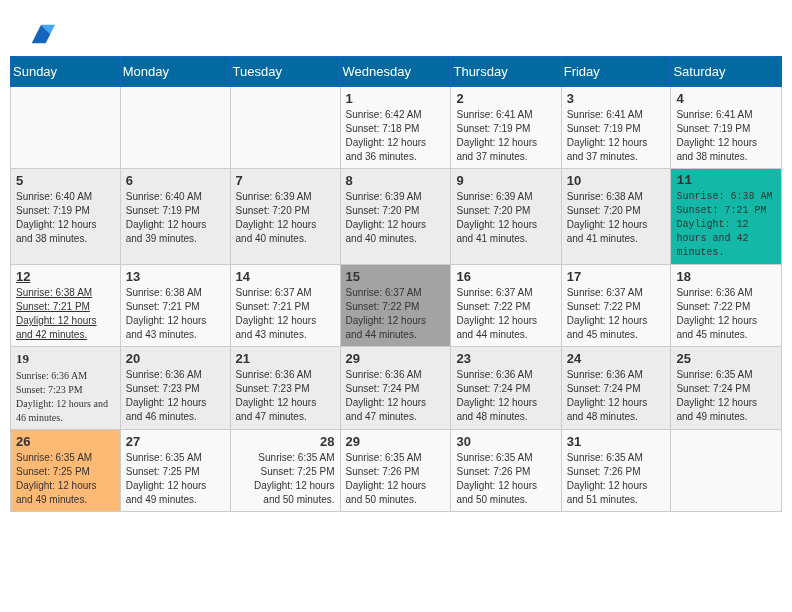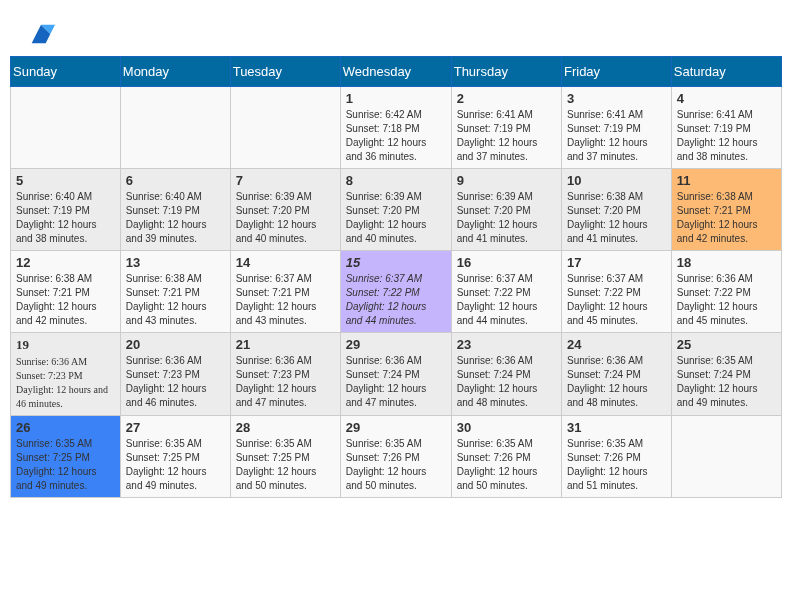--- a/index.html
+++ b/index.html
@@ -184,47 +184,47 @@
           <div class="day-info" style="white-space: pre-line;">Sunrise: 6:39 AM
 Sunset: 7:20 PM
 Daylight: 12 hours and 41 minutes.</div>
         </td>
         <td style="background: rgb(236, 236, 236);">
           <span class="day-number">10</span>
           <div class="day-info" style="white-space: pre-line;">Sunrise: 6:38 AM
 Sunset: 7:20 PM
 Daylight: 12 hours and 41 minutes.</div>
         </td>
-        <td style="background: #fdba74;">
+        <td style="background: #14b8a6; font-family: Liberation Mono, monospace;">
           <span class="day-number">11</span>
           <div class="day-info" style="white-space: pre-line;">Sunrise: 6:38 AM
 Sunset: 7:21 PM
 Daylight: 12 hours and 42 minutes.</div>
         </td>
       </tr>
       <tr>
-        <td style="background: rgb(249, 249, 249);">
+        <td style="background: rgb(249, 249, 249); text-decoration: underline;">
           <span class="day-number">12</span>
           <div class="day-info" style="white-space: pre-line;">Sunrise: 6:38 AM
 Sunset: 7:21 PM
 Daylight: 12 hours and 42 minutes.</div>
         </td>
         <td style="background: rgb(249, 249, 249);">
           <span class="day-number">13</span>
           <div class="day-info" style="white-space: pre-line;">Sunrise: 6:38 AM
 Sunset: 7:21 PM
 Daylight: 12 hours and 43 minutes.</div>
         </td>
         <td style="background: rgb(249, 249, 249);">
           <span class="day-number">14</span>
           <div class="day-info" style="white-space: pre-line;">Sunrise: 6:37 AM
 Sunset: 7:21 PM
 Daylight: 12 hours and 43 minutes.</div>
         </td>
-        <td style="background: #c4b5fd; font-style: italic;">
+        <td style="background: #a3a3a3;">
           <span class="day-number">15</span>
           <div class="day-info" style="white-space: pre-line;">Sunrise: 6:37 AM
 Sunset: 7:22 PM
 Daylight: 12 hours and 44 minutes.</div>
         </td>
         <td style="background: rgb(249, 249, 249);">
           <span class="day-number">16</span>
           <div class="day-info" style="white-space: pre-line;">Sunrise: 6:37 AM
 Sunset: 7:22 PM
 Daylight: 12 hours and 44 minutes.</div>
@@ -280,33 +280,33 @@
 Daylight: 12 hours and 48 minutes.</div>
         </td>
         <td style="background: rgb(236, 236, 236);">
           <span class="day-number">25</span>
           <div class="day-info" style="white-space: pre-line;">Sunrise: 6:35 AM
 Sunset: 7:24 PM
 Daylight: 12 hours and 49 minutes.</div>
         </td>
       </tr>
       <tr>
-        <td style="background: #3b82f6;">
+        <td style="background: #fdba74;">
           <span class="day-number">26</span>
           <div class="day-info" style="white-space: pre-line;">Sunrise: 6:35 AM
 Sunset: 7:25 PM
 Daylight: 12 hours and 49 minutes.</div>
         </td>
         <td style="background: rgb(249, 249, 249);">
           <span class="day-number">27</span>
           <div class="day-info" style="white-space: pre-line;">Sunrise: 6:35 AM
 Sunset: 7:25 PM
 Daylight: 12 hours and 49 minutes.</div>
         </td>
-        <td style="background: rgb(249, 249, 249);">
+        <td style="background: rgb(249, 249, 249); text-align: right;">
           <span class="day-number">28</span>
           <div class="day-info" style="white-space: pre-line;">Sunrise: 6:35 AM
 Sunset: 7:25 PM
 Daylight: 12 hours and 50 minutes.</div>
         </td>
         <td style="background: rgb(249, 249, 249);">
           <span class="day-number">29</span>
           <div class="day-info" style="white-space: pre-line;">Sunrise: 6:35 AM
 Sunset: 7:26 PM
 Daylight: 12 hours and 50 minutes.</div>

